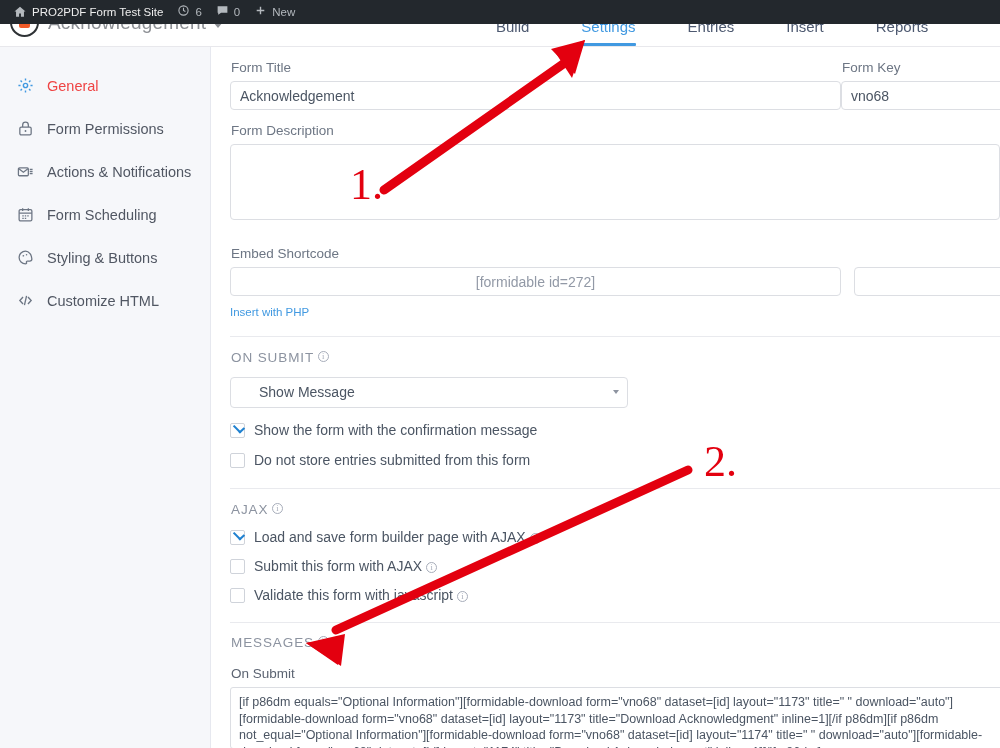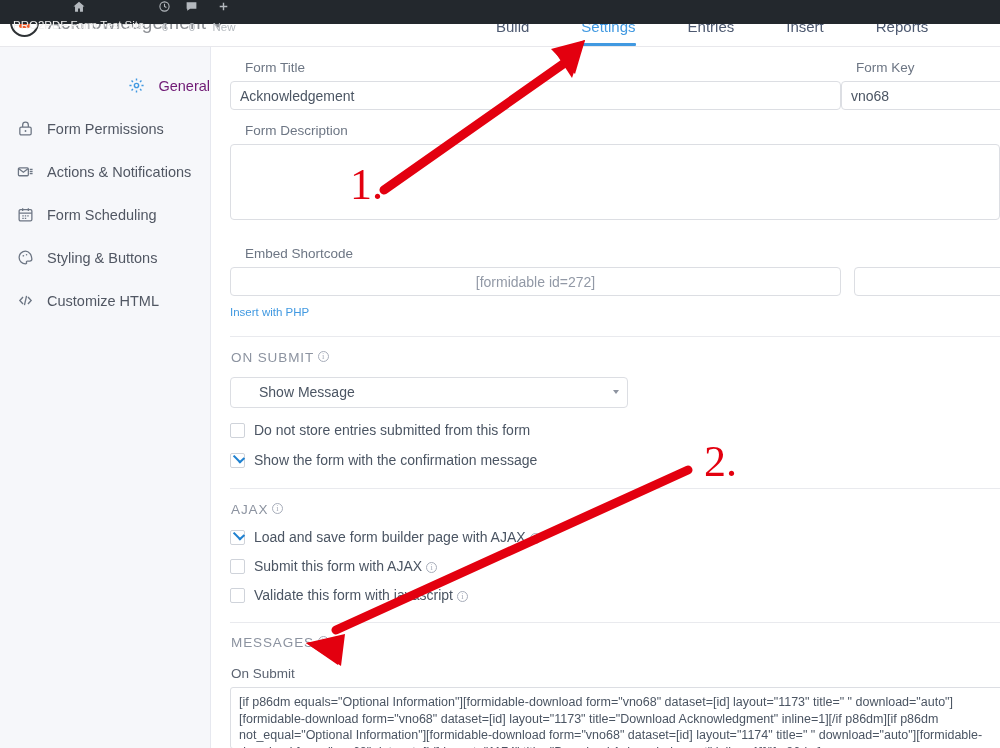--- a/index.html
+++ b/index.html
@@ -23,21 +23,20 @@
     color: #b4b9be;
     font-size: 11.5px;
     display: flex; align-items: center;
     z-index: 60;
     padding-left: 6px;
   }
   #wpadminbar .ab-item {
     display: flex; align-items: center; gap: 5px;
     padding: 0 7px; height: 24px; white-space: nowrap;
     color: #b4b9be;
-    flex-direction: column;
   }
   #wpadminbar .ab-item.site-name { color: #eeeeee; font-weight: 400; }
   .wp-ico { display:inline-block; line-height: 1; }
   .wp-home-ico svg { display:block; }
   .wp-count { color:#b4b9be; }
 
   
   .frm-page-skin {
     position: absolute; top: 0; left: 0;
     width: 1000px; height: 47px;
@@ -108,39 +107,39 @@
     background: #f6f7fa;
     border-right: 1px solid #e6e8ef;
     padding-top: 17px;
   }
   .frm-side-item {
     display: flex; align-items: center; gap: 13px;
     height: 43px; padding-left: 17px;
     font-size: 14.5px; color: #515763;
     cursor: pointer;
   }
-  .frm-side-item.is-active { color: #701a75; justify-content: flex-end; }
+  .frm-side-item.is-active { color: #ef4444; }
   .frm-side-item .ico { width: 17px; height: 17px; flex: 0 0 17px;
     display: flex; align-items: center; justify-content: center; }
   .frm-side-item .ico svg { display: block; }
   .frm-side-label { white-space: nowrap; }
 
   
   .frm-main {
     flex: 1 1 auto; position: relative; background: #fff;
     padding: 0 0 0 19px;
     overflow: hidden;
   }
   .frm-grid-row { display: flex; }
   .frm-col-8 { width: 611px; flex: 0 0 611px; }
   .frm-col-4 { width: 200px; flex: 0 0 200px; margin-left: 13px; }
 
   .frm-flabel {
     display: block; font-size: 13.5px; color: #6d7684;
-    margin: 0 0 6px 15px; font-weight: 400;
+    margin: 0 0 6px 1px; font-weight: 400;
   }
   .frm-input, .frm-textarea, .frm-select {
     width: 100%; border: 1px solid #dcdee3; border-radius: 4px;
     background: #fff; color: #4b5563; font-size: 14px;
     font-family: "Liberation Sans", sans-serif;
     padding: 6px 9px; height: 29px; line-height: 17px;
     outline: none;
   }
   .frm-textarea { height: 76px; resize: none; padding: 7px 9px; }
   .frm-field-block { margin: 0 0 13px 0; }
@@ -357,27 +356,27 @@
       </div>
 
       <div class="frm-select-wrap">
         <select class="frm-select">
           <option>Show Message</option>
         </select>
         <span class="frm-select-arrow"></span>
       </div>
 
       <div class="frm-check-row">
+        <span class="frm-cb on"></span>
+        <span class="frm-check-label">Show the form with the confirmation message</span>
+      </div>
+
+      <div class="frm-check-row">
         <span class="frm-cb"></span>
         <span class="frm-check-label">Do not store entries submitted from this form</span>
-      </div>
-
-      <div class="frm-check-row">
-        <span class="frm-cb on"></span>
-        <span class="frm-check-label">Show the form with the confirmation message</span>
       </div>
     </div>
 
     <hr class="frm-sep" style="width:770px;margin-top:20px">
 
     <div>
       <div class="frm-section-head">
         <span>AJAX</span>
         <span class="frm-help-ico">i</span>
       </div>

